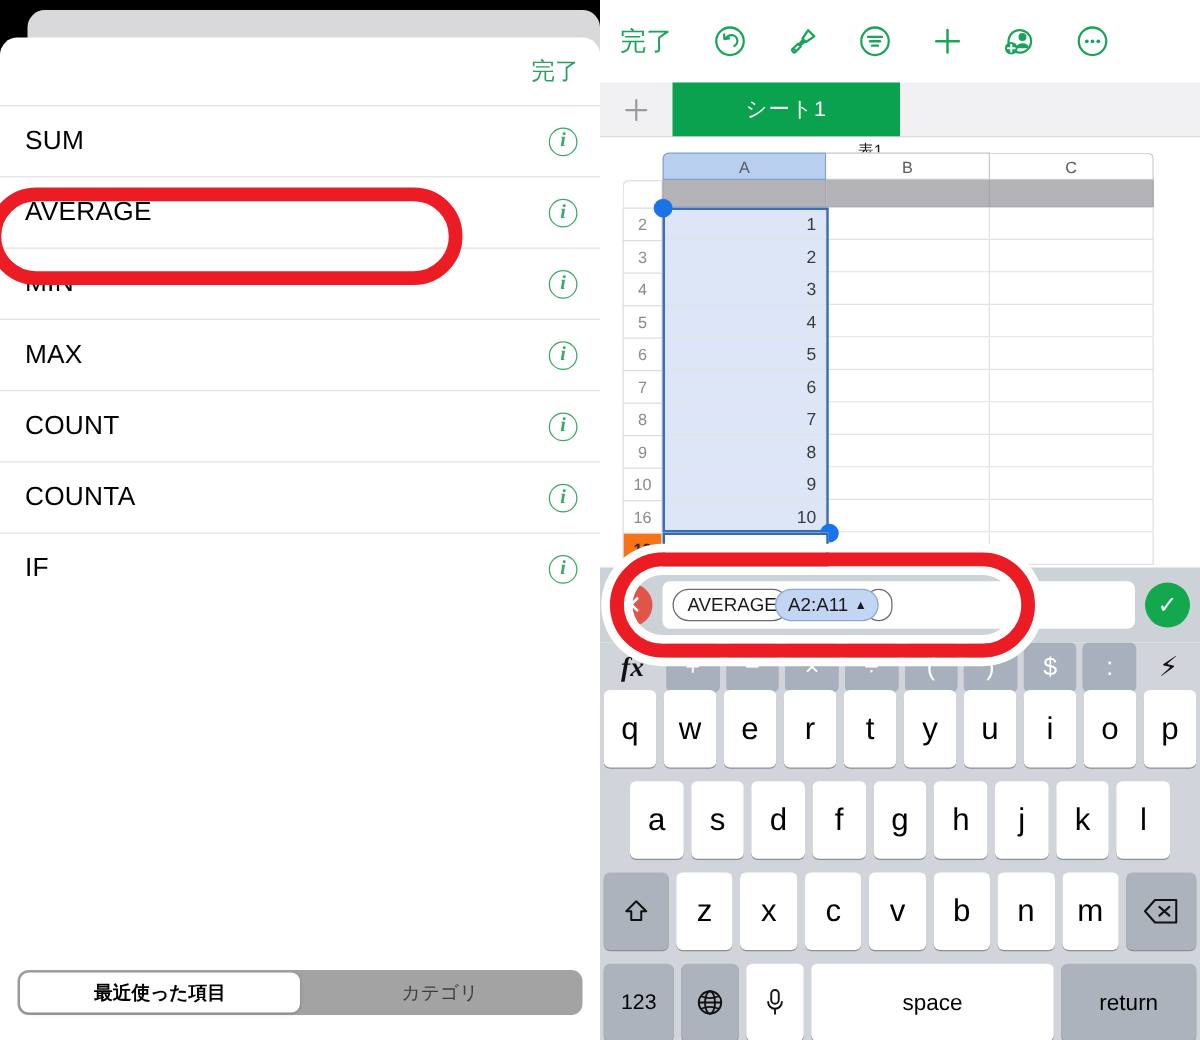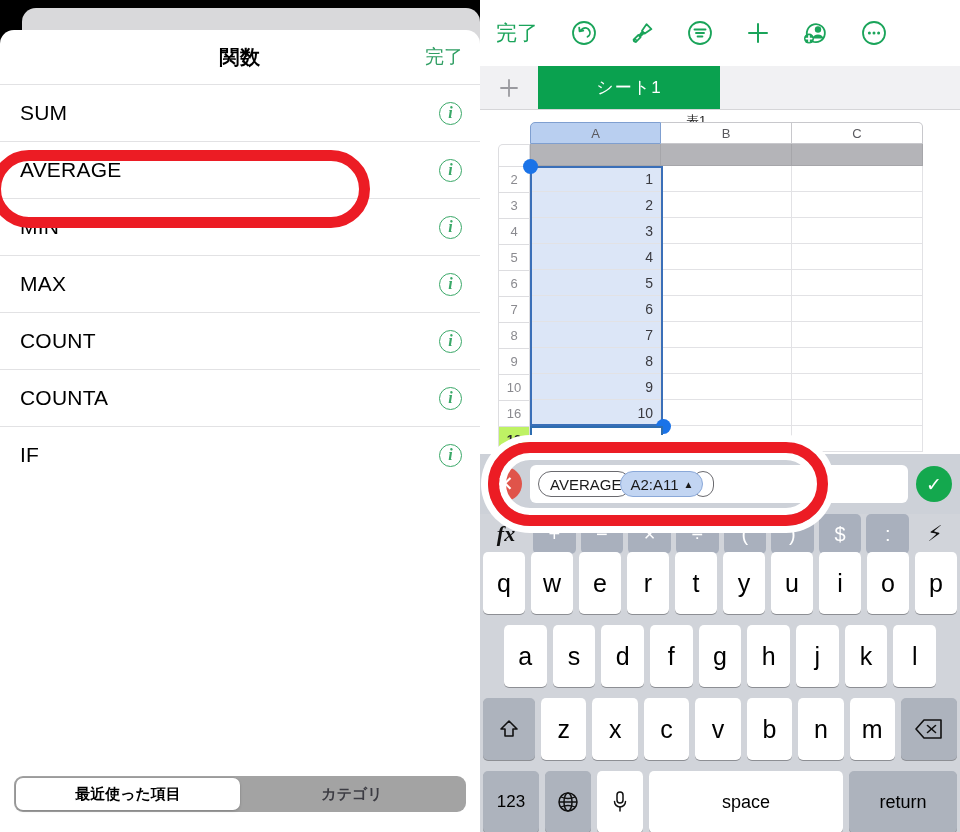--- a/index.html
+++ b/index.html
@@ -73,21 +73,21 @@
   }
   .segmented {
     display: flex;
     background: #a3a3a3;
     border-radius: 9px;
     padding: 2px;
     height: 36px;
   }
   .seg-item {
     flex: 1; display: flex; align-items: center; justify-content: center;
-    font-size: 15px; color: #3c3c43; border-radius: 7px; font-weight: bold;
+    font-size: 15px; color: #3c3c43; border-radius: 7px;
   }
   .seg-item.active {
     background: #fff; color: #000; font-weight: bold;
     box-shadow: 0 1px 3px rgba(0,0,0,.18), 0 0 0 .5px rgba(0,0,0,.04);
   }
   .left-bottom-pad { flex: 0 0 20px; }
 
   
   .annot-average {
     position: absolute;
@@ -180,21 +180,21 @@
   .row-h {
     height: 26px;
     display: flex; align-items: center; justify-content: center;
     font-size: 13px; color: #8a8a8f;
     background: #fff;
     border: 1px solid #dddde0;
     border-bottom: none;
   }
   .row-h:first-child { border-radius: 5px 0 0 0; }
   .row-h:last-child { border-bottom: 1px solid #dddde0; border-radius: 0 0 0 5px; }
-  .row-h.active { background: #bef264; color: #2a2a2f; font-weight: bold; }
+  .row-h.active { background: #f97316; color: #2a2a2f; font-weight: bold; }
   .cells { position: relative; }
   .hdr-row { display: flex; }
   .hdr-cell {
     width: 131px; height: 22px;
     background: #b4b4b8;
     border-right: 1px solid #a6a6aa;
     border-bottom: 1px solid #a6a6aa;
   }
   .hdr-cell:first-child { border-left: 1px solid #a6a6aa; }
   .data-row { display: flex; }
@@ -365,21 +365,20 @@
 <body>
 
 <div class="screen">
 
   <div class="left-pane">
     <div class="sheet-back"></div>
 
     <div class="sheet-front">
 
       <div class="fn-navbar">
-        <div class="fn-title">関数</div>
         <div class="fn-done">完了</div>
       </div>
 
       <div class="fn-list">
         <div class="fn-row">
           <span class="fn-name">SUM</span>
           <span class="fn-info">i</span>
         </div>
         <div class="fn-row">
           <span class="fn-name">AVERAGE</span>

